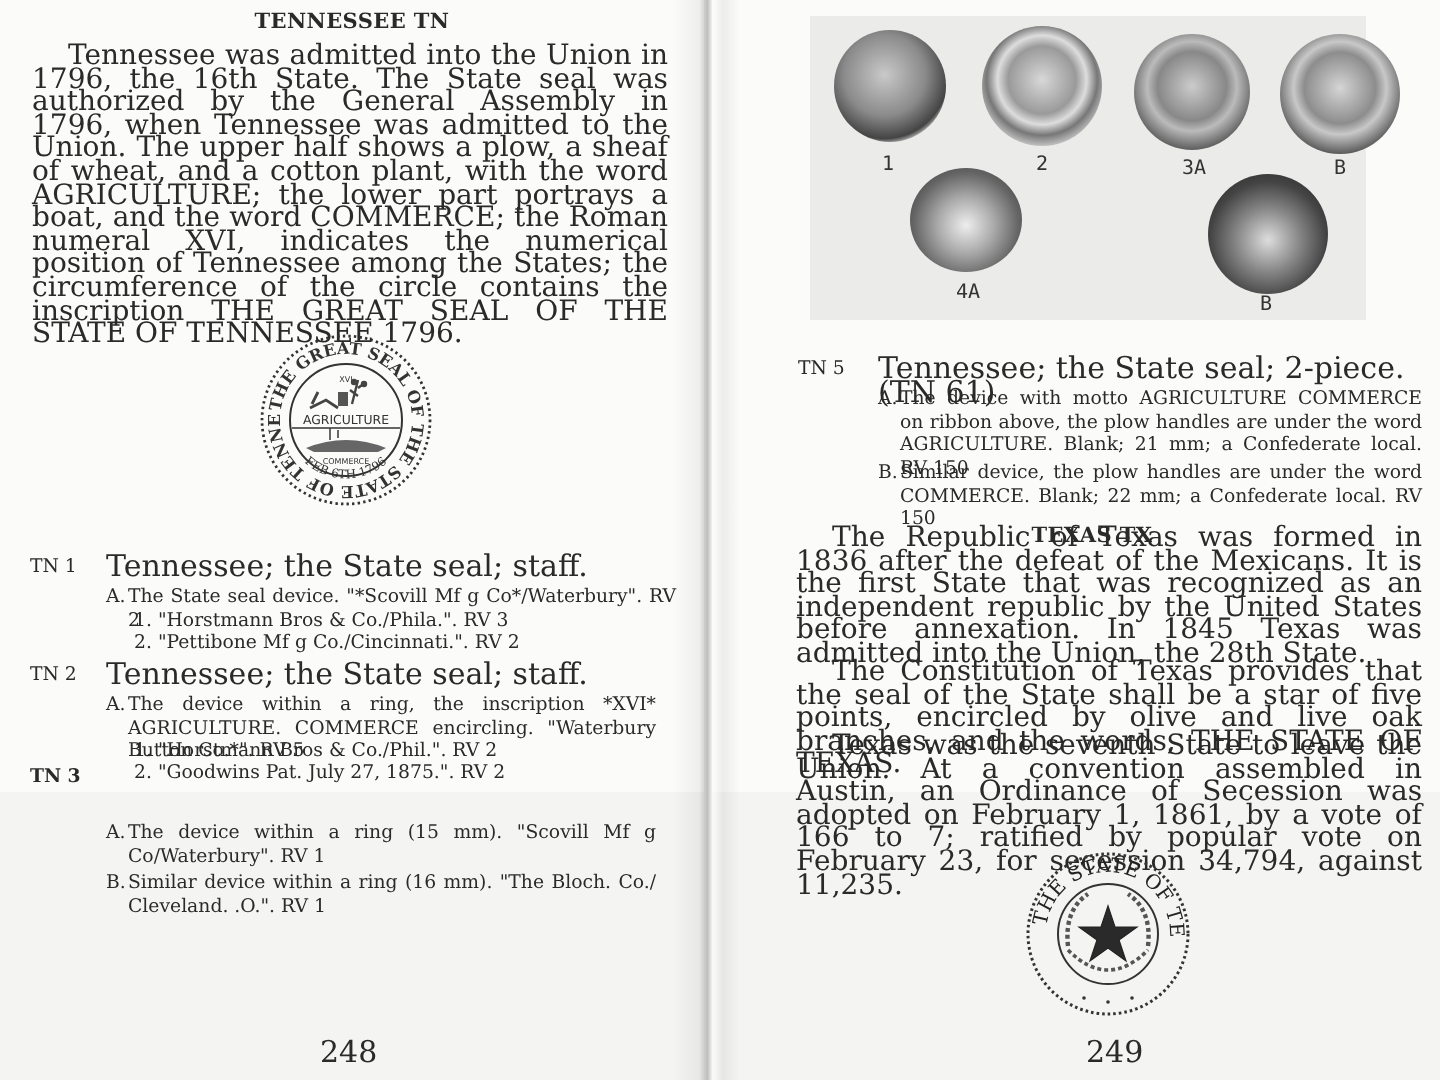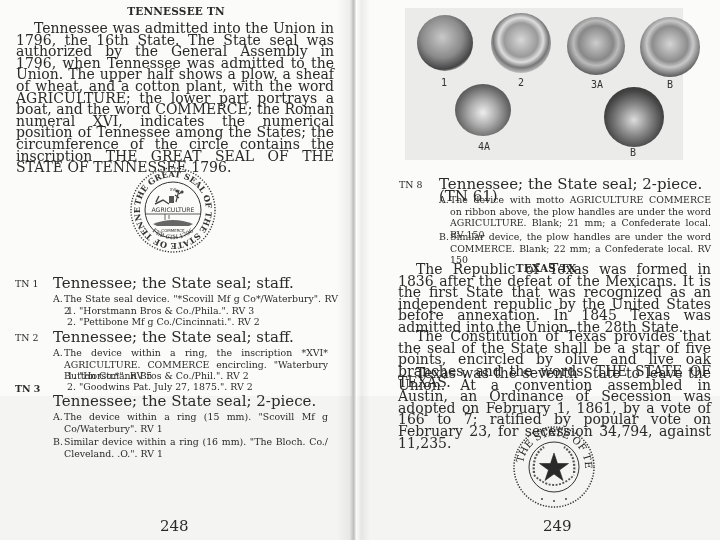--- a/index.html
+++ b/index.html
@@ -71,21 +71,20 @@
   <div class="entry-code" style="left:15px;top:332px;">TN 2</div>
   <div class="entry-title" style="left:53px;top:332px;">Tennessee; the State seal; staff.</div>
   <div class="sub" style="left:53px;top:347px;width:275px;">
     <span class="lbl">A.</span>
     <span class="txt">The device within a ring, the inscription *XVI* AGRICULTURE. COMMERCE encircling. "Waterbury Button Co.*". RV 5</span>
   </div>
   <div class="num" style="left:67px;top:370px;"><span>1.</span> <span>"Horstmann Bros &amp; Co./Phil.". RV 2</span></div>
   <div class="num" style="left:67px;top:381px;"><span>2.</span> <span>"Goodwins Pat. July 27, 1875.". RV 2</span></div>
 
   <div class="entry-code" style="left:15px;top:383px;font-weight:bold;">TN 3</div>
-  <div class="entry-title" style="left:53px;top:396px;">Tennessee; the State seal; 2-piece.</div>
   <div class="sub" style="left:53px;top:411px;width:275px;">
     <span class="lbl">A.</span>
     <span class="txt">The device within a ring (15 mm). "Scovill Mf g Co/Waterbury". RV 1</span>
   </div>
   <div class="sub" style="left:53px;top:436px;width:275px;">
     <span class="lbl">B.</span>
     <span class="txt">Similar device within a ring (16 mm). "The Bloch. Co./ Cleveland. .O.". RV 1</span>
   </div>
 
   <div class="pageno" style="left:160px;top:517px;">248</div>
@@ -100,21 +99,21 @@
 <div class="coin" style="left:640px;top:17px;width:60px;height:60px;background:radial-gradient(circle at 50% 45%, #d5d5d5 0%, #8d8d8d 40%, #c8c8c8 52%, #555 75%, #333 100%);"></div>
 <div class="coin" style="left:455px;top:84px;width:56px;height:52px;background:radial-gradient(circle at 50% 55%, #eee 0%, #aaa 35%, #666 65%, #333 100%);"></div>
 <div class="coin" style="left:604px;top:87px;width:60px;height:60px;background:radial-gradient(circle at 50% 55%, #ddd 0%, #888 35%, #444 65%, #222 100%);"></div>
 <div class="coin-label" style="left:441px;top:77px;">1</div>
 <div class="coin-label" style="left:518px;top:77px;">2</div>
 <div class="coin-label" style="left:591px;top:79px;">3A</div>
 <div class="coin-label" style="left:667px;top:79px;">B</div>
 <div class="coin-label" style="left:478px;top:141px;">4A</div>
 <div class="coin-label" style="left:630px;top:147px;">B</div>
 
-<div class="entry-code" style="left:399px;top:179px;">TN 8</div>
+<div class="entry-code" style="left:399px;top:179px;">TN 5</div>
 <div class="entry-title" style="left:439px;top:179px;">Tennessee; the State seal; 2-piece. (TN 61)</div>
 <div class="sub" style="left:439px;top:194px;width:272px;">
   <span class="lbl">A.</span>
   <span class="txt">The device with motto AGRICULTURE COMMERCE on ribbon above, the plow handles are under the word AGRICULTURE. Blank; 21 mm; a Confederate local. RV 150</span>
 </div>
 <div class="sub" style="left:439px;top:231px;width:272px;">
   <span class="lbl">B.</span>
   <span class="txt">Similar device, the plow handles are under the word COMMERCE. Blank; 22 mm; a Confederate local. RV 150</span>
 </div>
 

